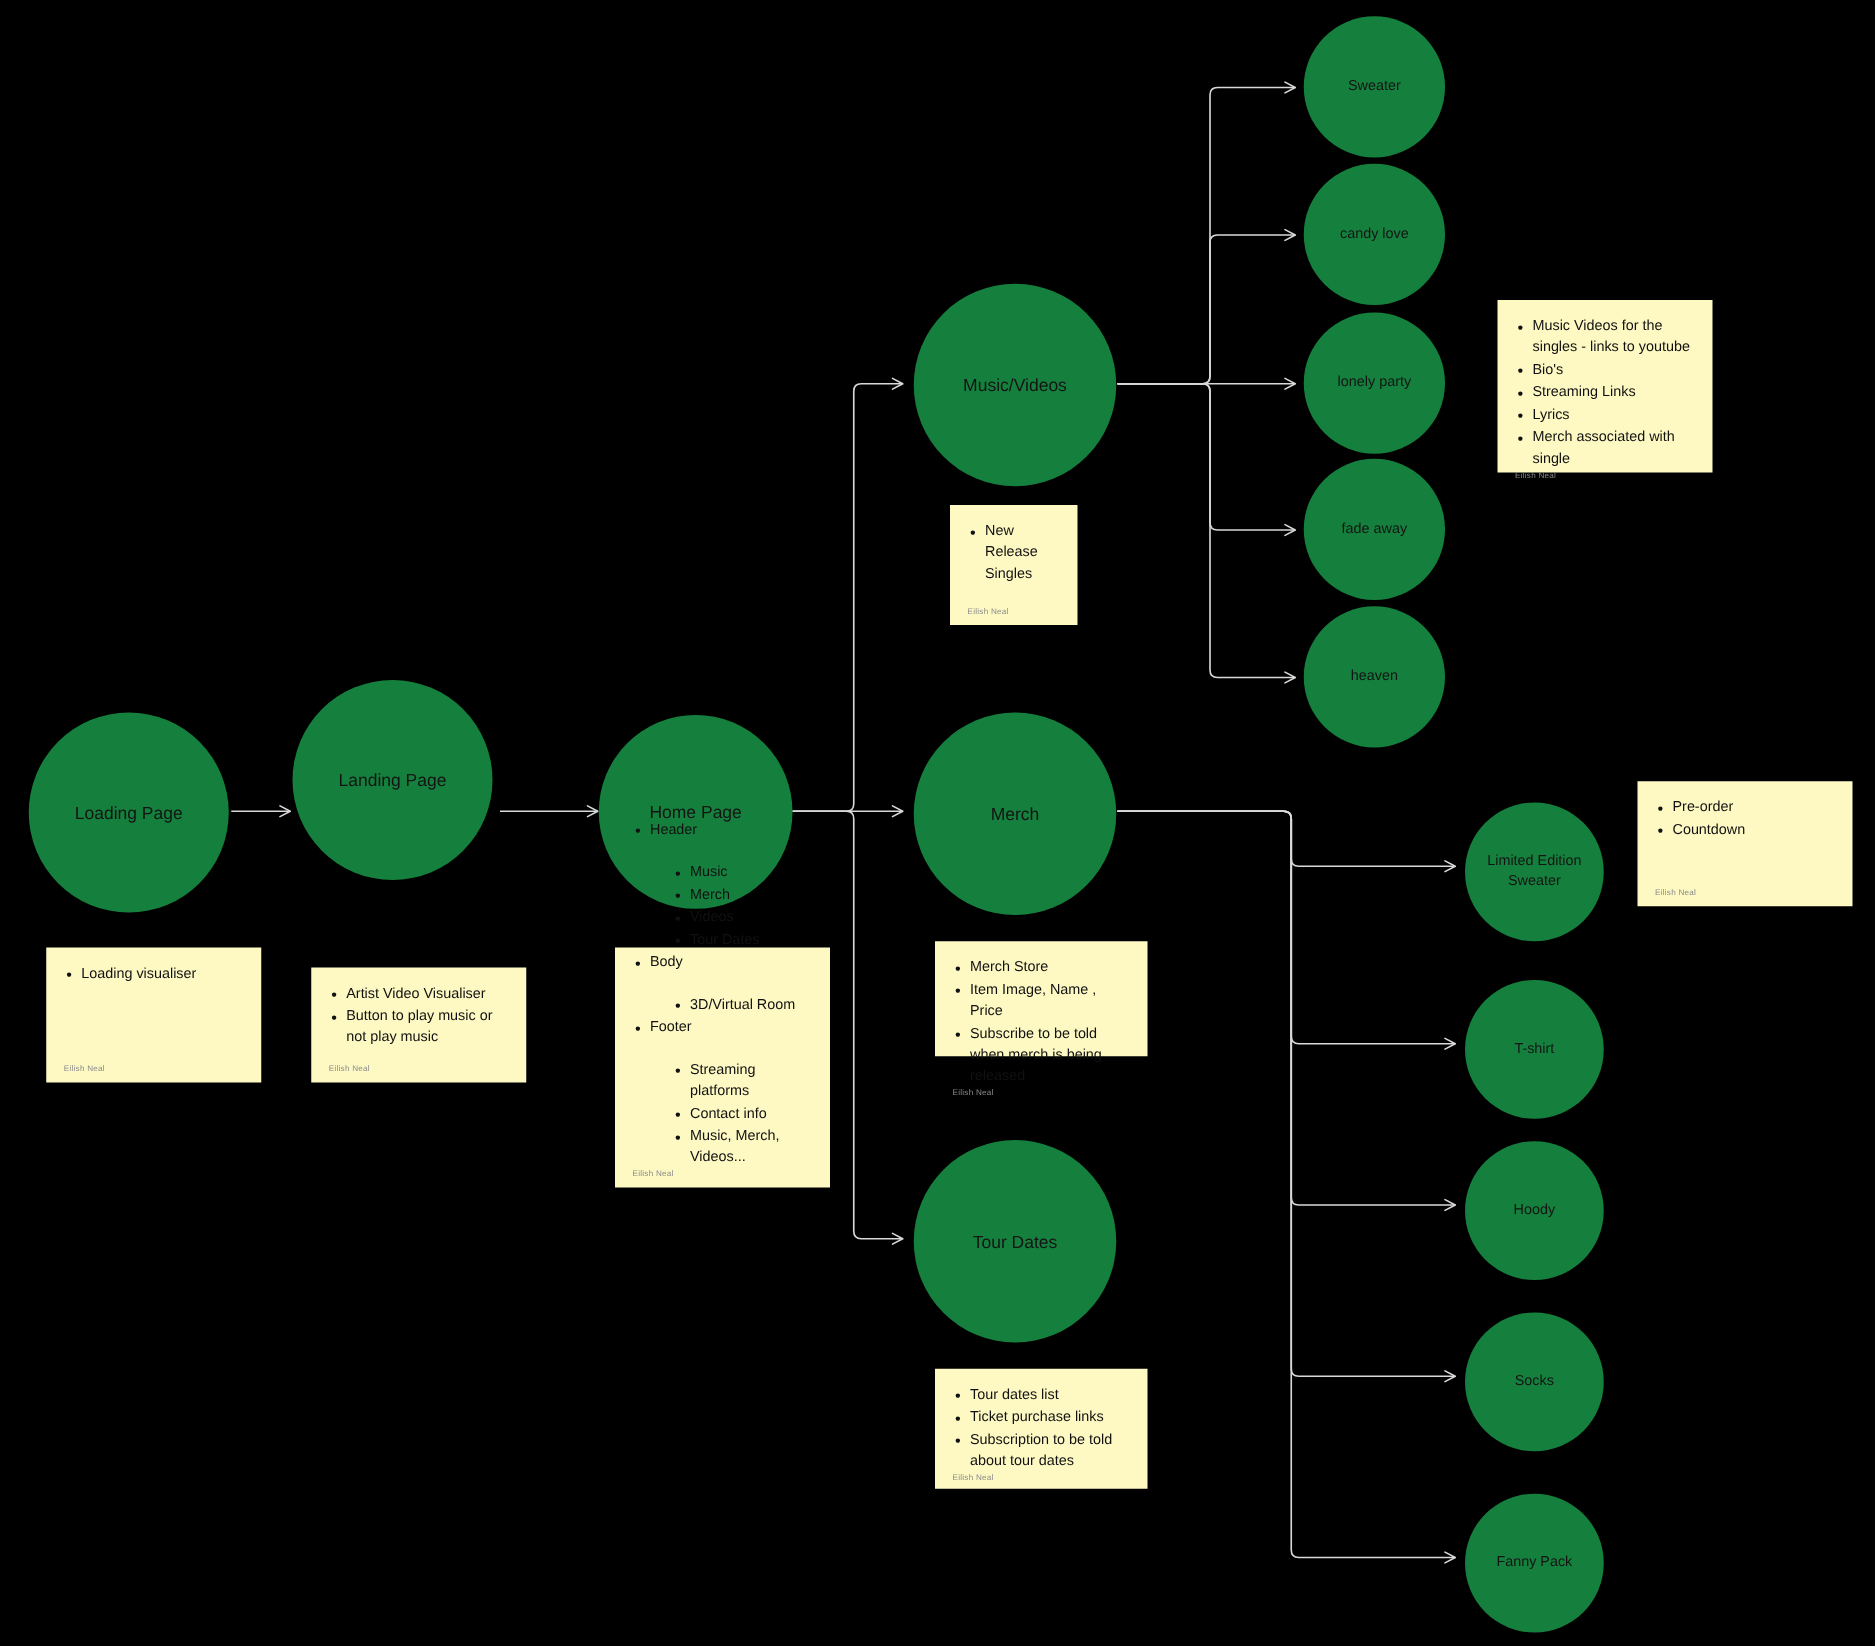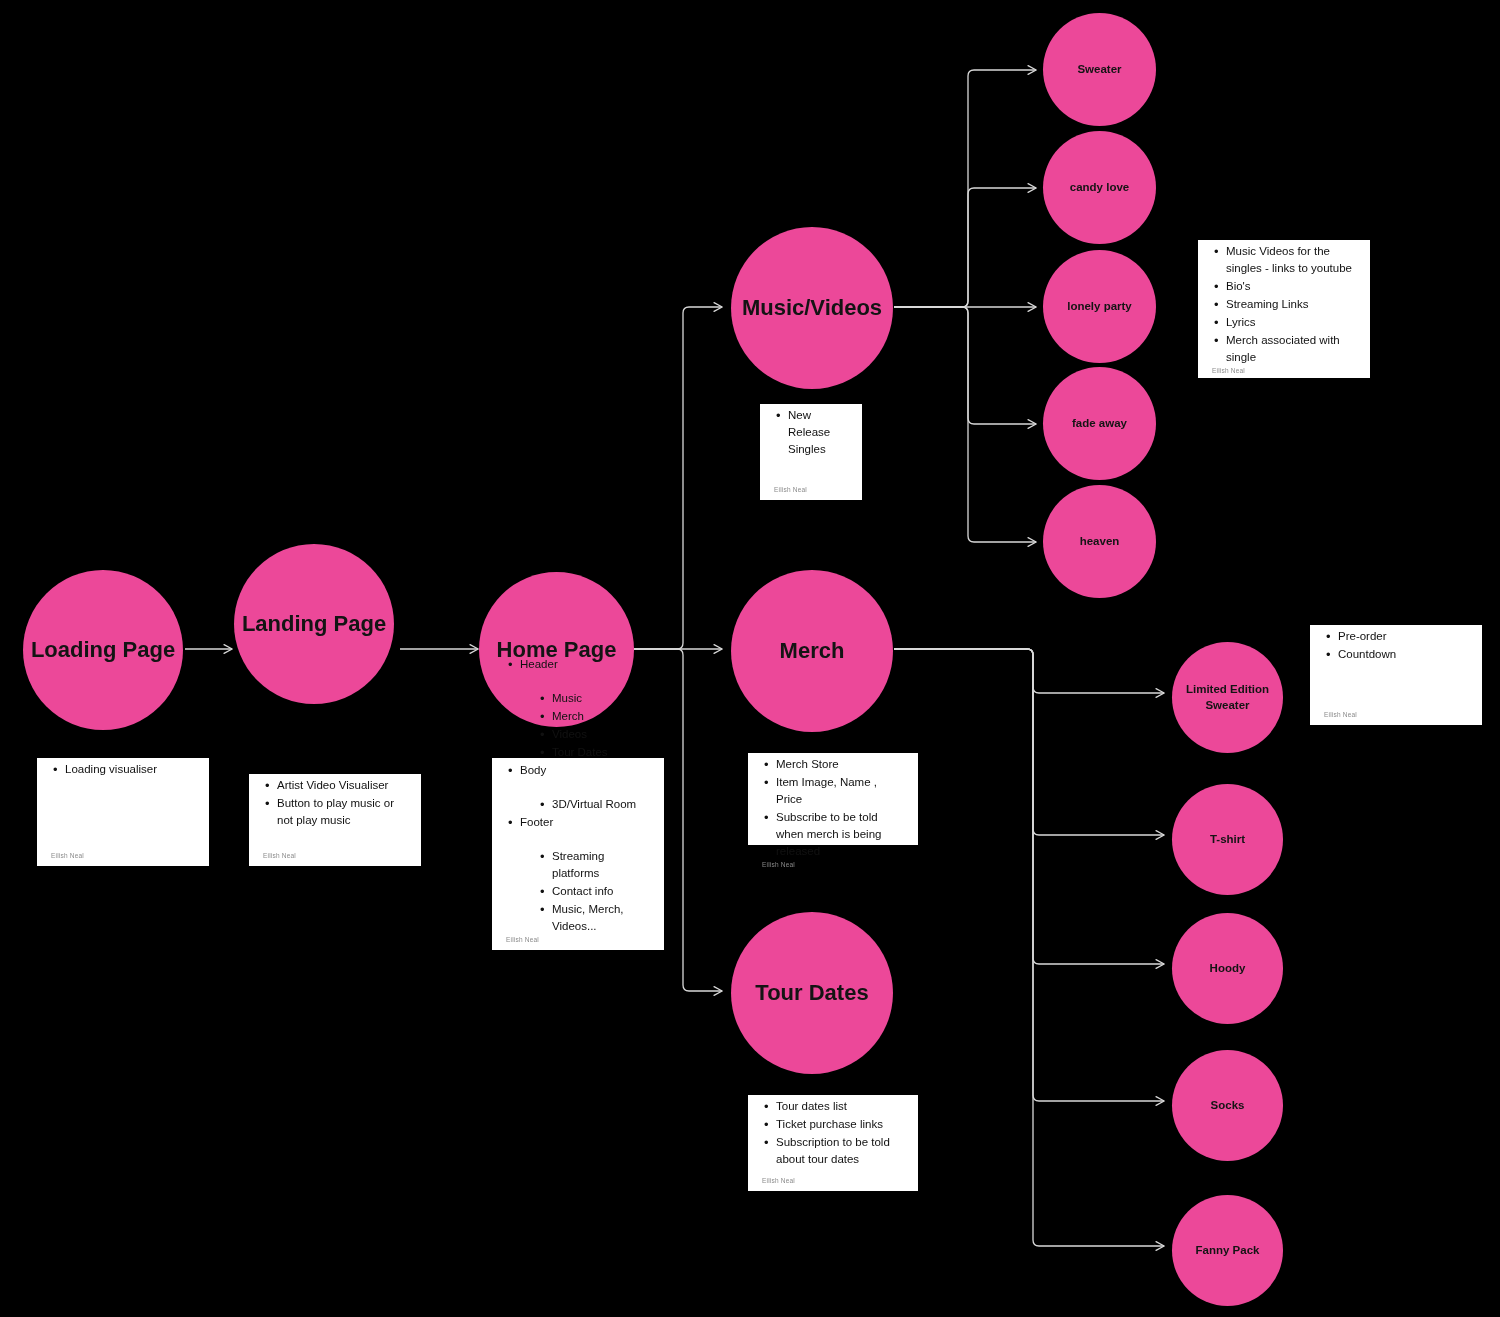--- a/index.html
+++ b/index.html
@@ -19,37 +19,36 @@
   #edges {
     position: absolute;
     top: 0; left: 0;
     width: 1500px;
     height: 1317px;
     pointer-events: none;
   }
   .node {
     position: absolute;
     border-radius: 50%;
-    background: #ec4899;
+    background: #15803d;
     display: flex;
     align-items: center;
     justify-content: center;
     text-align: center;
     color: #141414;
     line-height: 1.35;
     padding: 6px;
-    font-weight: bold;
-  }
-  .node-lg { font-size: 22px; }
+  }
+  .node-lg { font-size: 14px; }
   .node-sm { font-size: 11.5px; }
   .note {
     position: absolute;
-    background: #ffffff;
+    background: #fef9c3;
     color: #111111;
-    padding: 3px 14px 0 14px;
+    padding: 13px 14px 0 14px;
     display: flex;
     flex-direction: column;
   }
   .note ul {
     list-style: none;
     font-size: 11.5px;
     line-height: 1.48;
   }
   .note ul li {
     position: relative;

